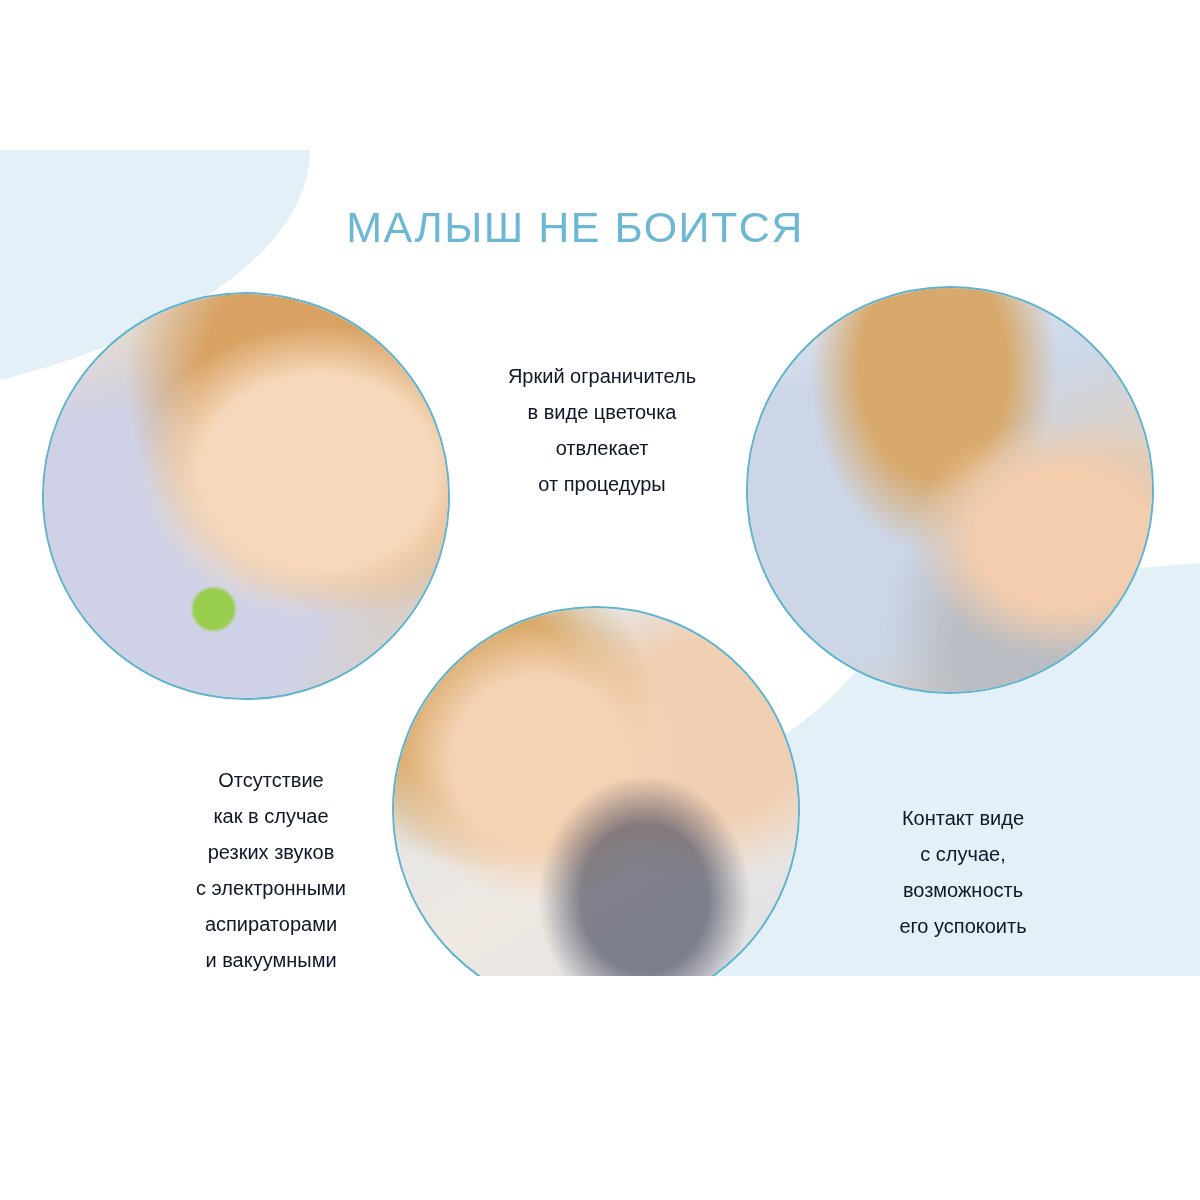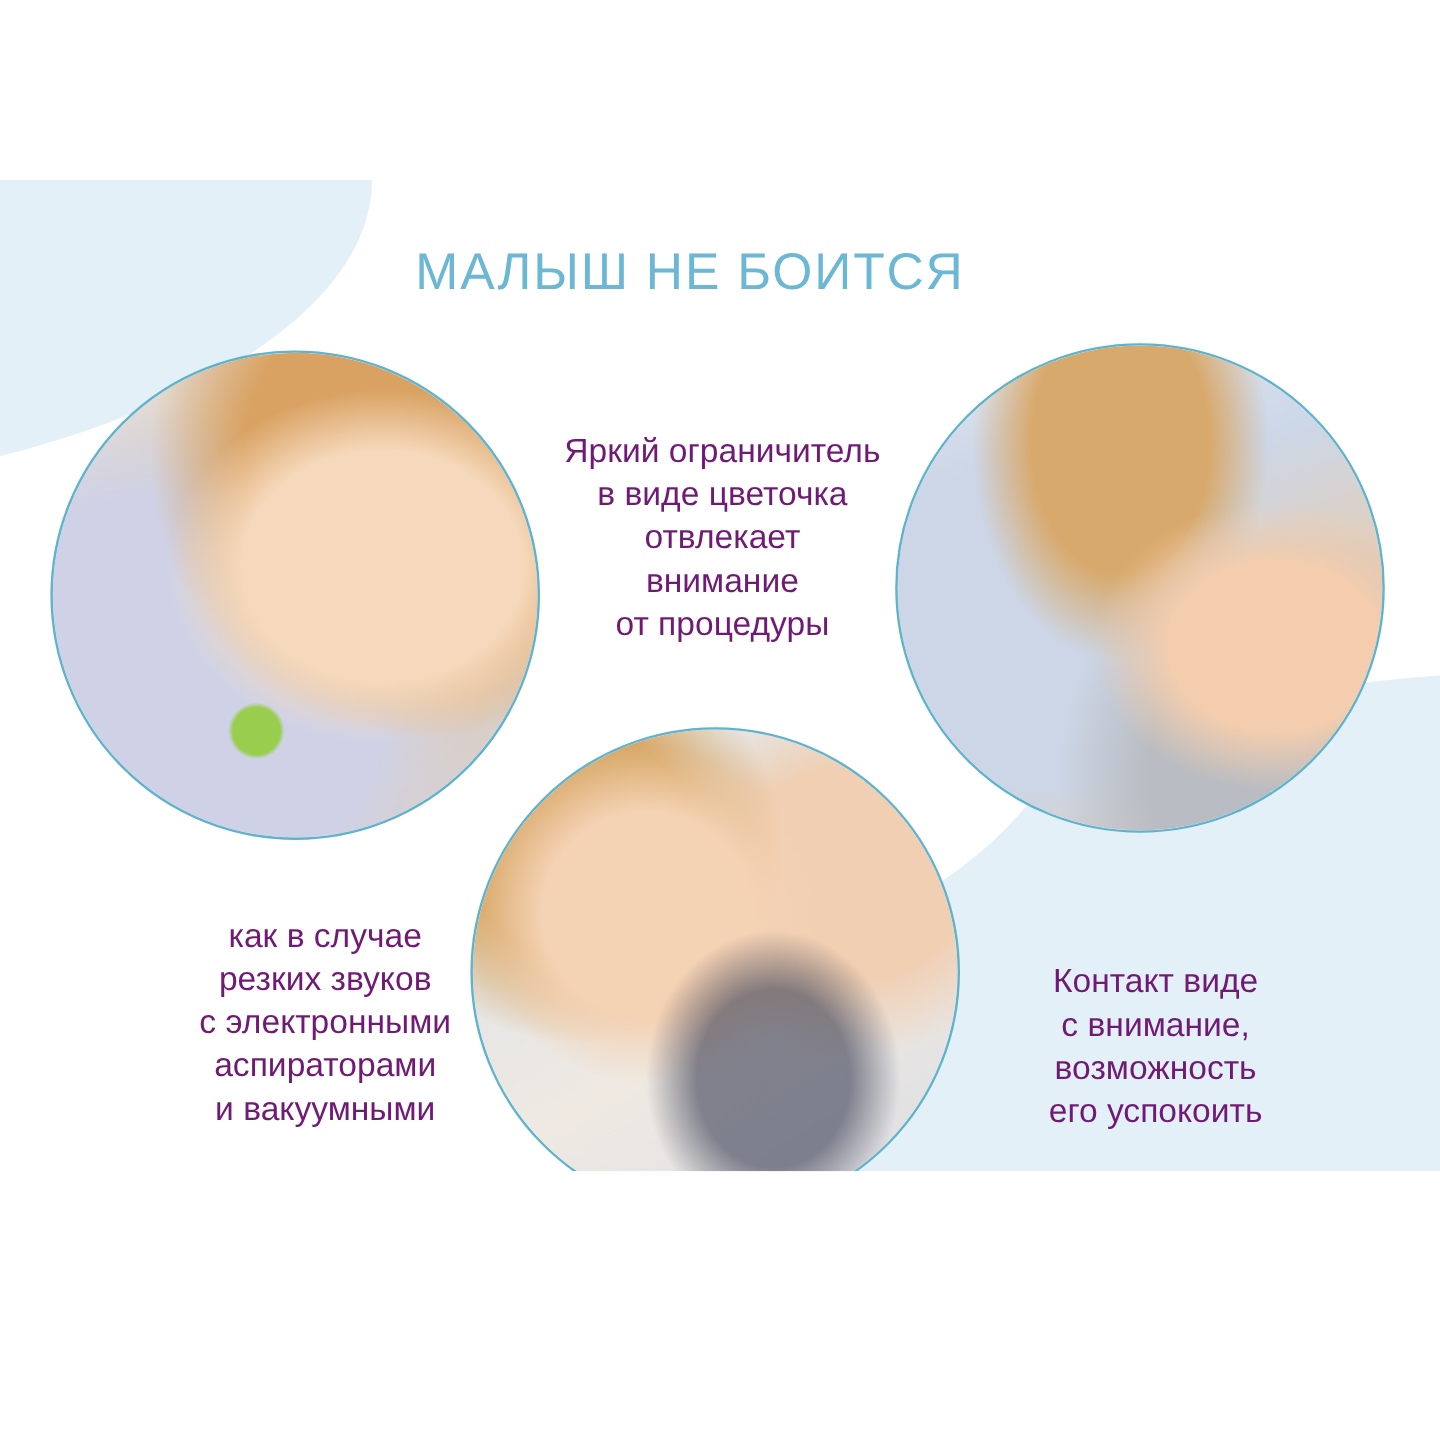--- a/index.html
+++ b/index.html
@@ -127,22 +127,22 @@
       radial-gradient(ellipse at 62% 72%, rgba(40,45,70,0.55) 0 18%, rgba(40,45,70,0) 30%),
       radial-gradient(ellipse at 36% 38%, #f4d2b4 0 24%, rgba(244,210,180,0) 40%),
       radial-gradient(ellipse at 22% 24%, #d7a765 0 22%, rgba(215,167,101,0) 38%),
       radial-gradient(ellipse at 78% 30%, #f0cfb3 0 22%, rgba(240,207,179,0) 38%),
       linear-gradient(150deg, #eceef0 0%, #e3e5e6 30%, #efe9e2 58%, #dadde4 100%);
   }
 
   
   .caption {
     position: absolute;
-    color: #701a75;
-    font-size: 28px;
+    color: #0f172a;
+    font-size: 20px;
     line-height: 36px;
     text-align: center;
     font-weight: 400;
   }
   #caption-top { left: 452px; top: 358px; width: 300px; }
   #caption-left { left: 130px; top: 762px; width: 282px; }
   #caption-right { left: 838px; top: 800px; width: 250px; }
   .caption .ln { display: block; white-space: nowrap; }
 </style>
 </head>
@@ -166,32 +166,32 @@
   </div>
 
   <div class="photo-circle" id="circle-baby-aspirator">
     <div class="ph"></div>
   </div>
 
   <div class="caption" id="caption-top">
     <span class="ln">Яркий ограничитель</span>
     <span class="ln">в виде цветочка</span>
     <span class="ln">отвлекает</span>
-    <span class="ln">внимание</span>
     <span class="ln">от процедуры</span>
   </div>
 
   <div class="caption" id="caption-left">
+    <span class="ln">Отсутствие</span>
     <span class="ln">как в случае</span>
     <span class="ln">резких звуков</span>
     <span class="ln">с электронными</span>
     <span class="ln">аспираторами</span>
     <span class="ln">и вакуумными</span>
   </div>
 
   <div class="caption" id="caption-right">
     <span class="ln">Контакт виде</span>
-    <span class="ln">с внимание,</span>
+    <span class="ln">с случае,</span>
     <span class="ln">возможность</span>
     <span class="ln">его успокоить</span>
   </div>
 
 </div>
 
 </body></html>

